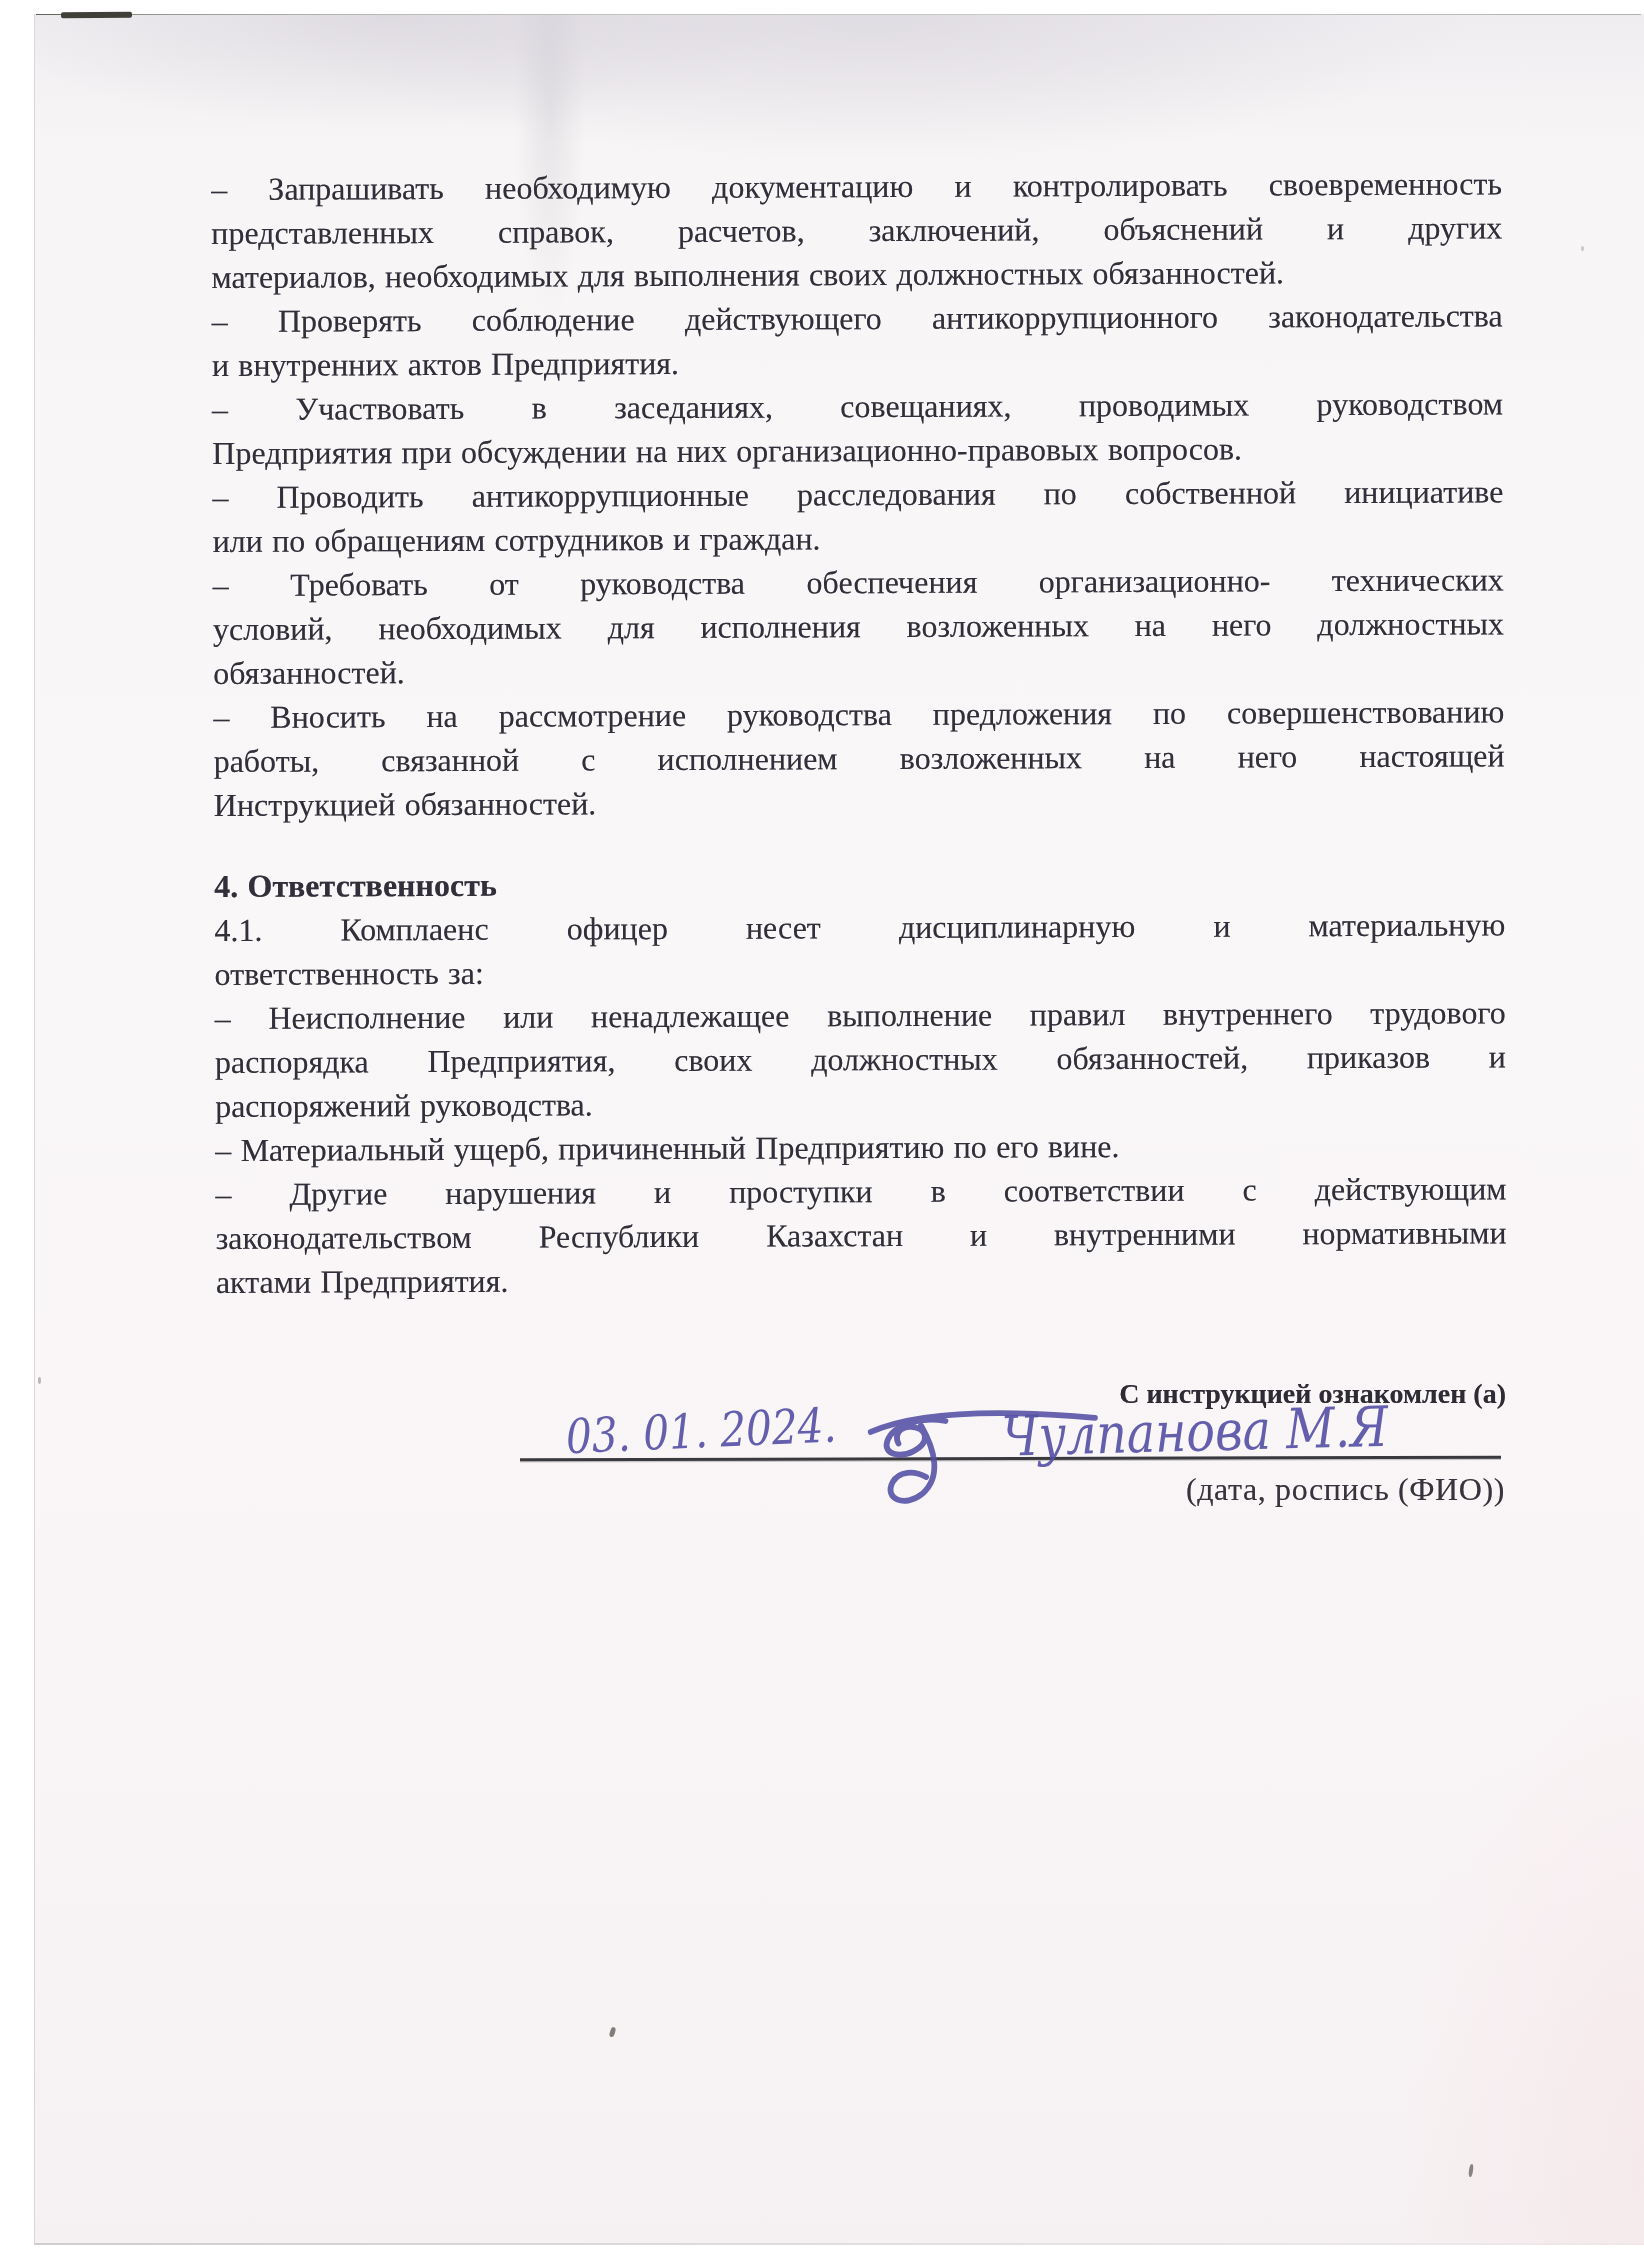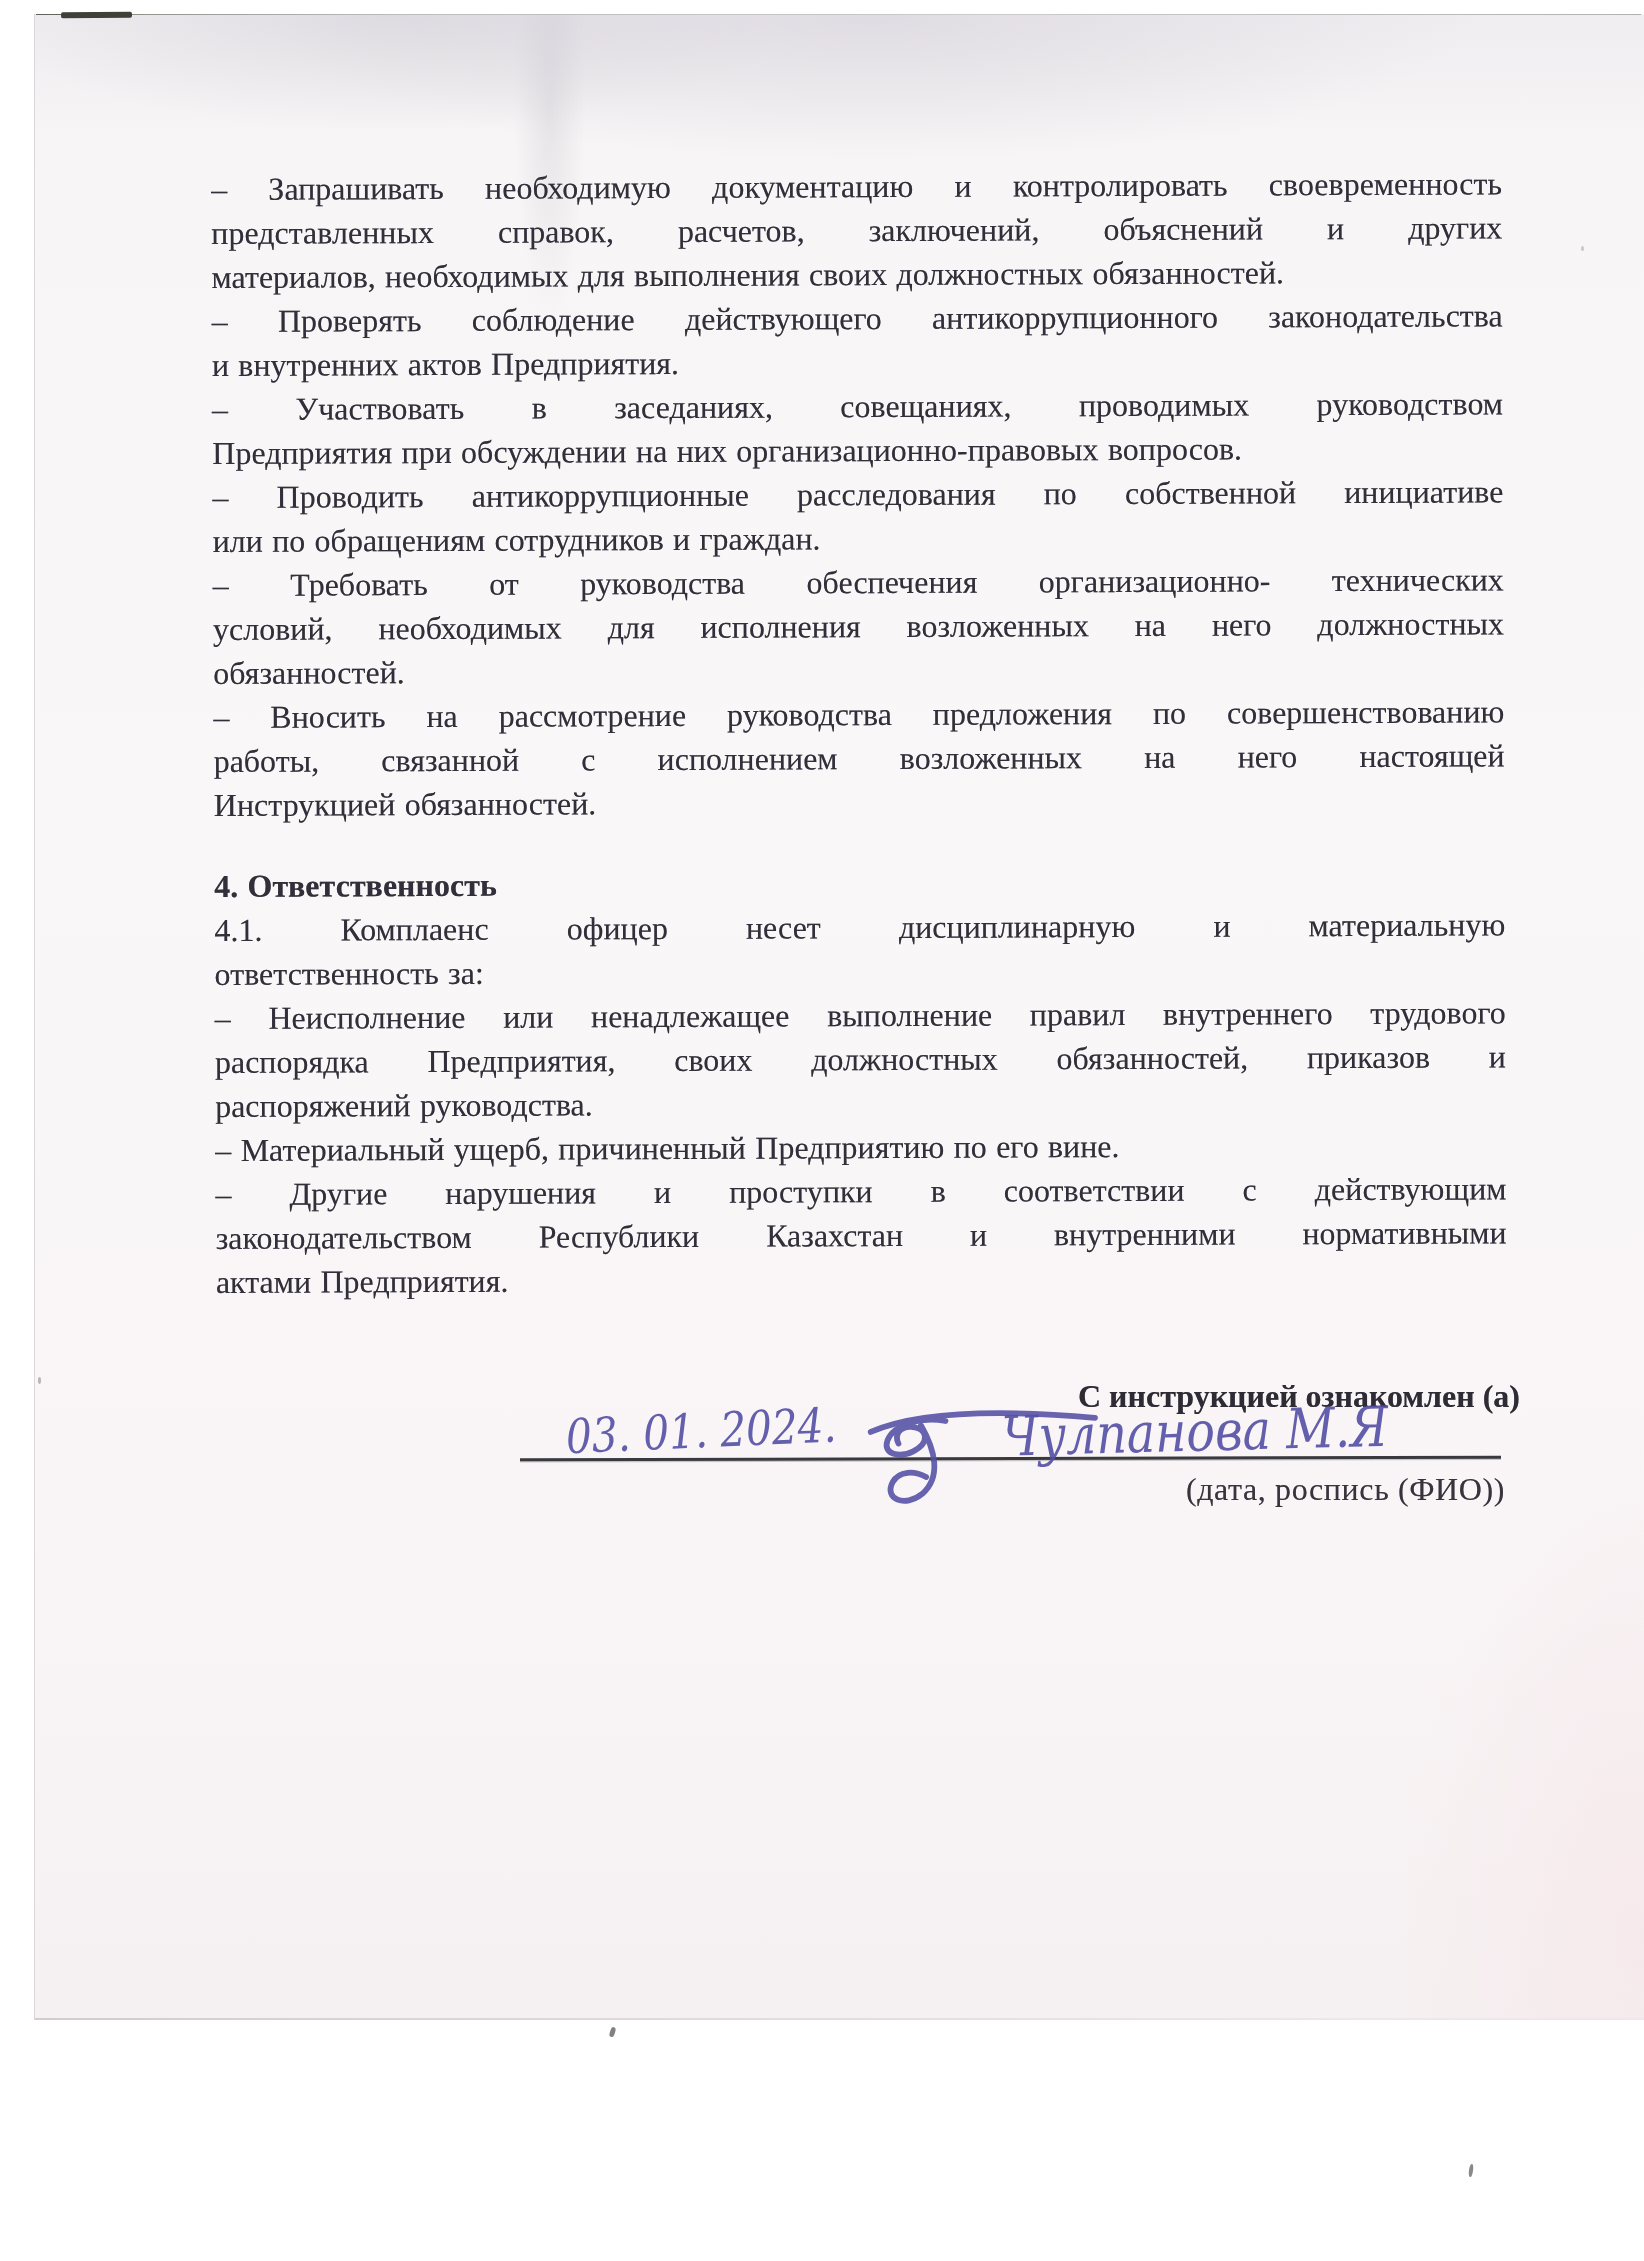--- a/index.html
+++ b/index.html
@@ -1,18 +1,18 @@
 <!DOCTYPE html>
 <html style="font-size:10.3px"><head>
 <meta charset="utf-8">
 <style>
   html,body{margin:0;padding:0;background:#ffffff;}
   body{width:1644px;height:2261px;position:relative;overflow:hidden;
        font-family:"Liberation Serif", serif;}
-  .paper{position:absolute;left:35px;top:13.5px;width:1609px;height:2006px;
+  .paper{position:absolute;left:35px;top:13.5px;width:1609px;height:2231px;
     background:
       radial-gradient(837px 206px at 52% 0%, rgba(206,202,211,0.50), rgba(206,202,211,0) 72%),
       radial-gradient(580px 167px at 22% 0%, rgba(196,192,201,0.38), rgba(196,192,201,0) 70%),
       radial-gradient(45px 271px at 515px 90px, rgba(190,188,197,0.30), rgba(190,188,197,0) 80%),
       radial-gradient(322px 709px at 100% 96%, rgba(246,231,234,0.75), rgba(246,231,234,0) 75%),
       linear-gradient(180deg,#f0edf1 0px,#f8f5f6 129px,#faf7f8 40%,#f9f5f6 78%,#f5f0f1 100%);
   }
   .top-edge-line{position:absolute;left:1.3px;top:0;width:1605px;height:1.9px;
     background:linear-gradient(90deg,#47463f 0%,#87857f 7%,#b7b5b1 22%,#c9c7c4 60%,#a9a7a3 100%);
     opacity:.85;}
@@ -23,21 +23,21 @@
   .bottom-edge-line{position:absolute;left:0;bottom:-0.6px;width:100%;height:1.9px;
     background:linear-gradient(90deg,rgba(205,200,203,.9),rgba(219,214,217,.6) 60%,rgba(228,222,224,.25));}
   .text-block{position:absolute;left:176px;top:153px;width:1291px;
     font-size:32px;line-height:44px;color:#322f3a;word-spacing:1.3px;
     text-shadow:0 0 0.6px rgba(42,38,50,.45);
     transform:rotate(-0.25deg);transform-origin:0 0;}
   .line{text-align:justify;text-align-last:left;white-space:normal;}
   .line.j{text-align-last:justify;}
   .line.heading{font-weight:bold;text-align-last:left;}
   .spacer{width:100%;}
-  .ack{position:absolute;right:124px;top:1364px;font-size:32px;font-weight:bold;
+  .ack{position:absolute;right:138px;top:1364px;font-size:28px;font-weight:bold;
     color:#2e2b34;text-shadow:0 0 0.6px rgba(42,38,50,.5);}
   .sig-underline{position:absolute;left:485px;top:1443px;width:981px;height:2.6px;
     background:#3a393d;transform:rotate(-0.15deg);box-shadow:0 1.3px 0 rgba(58,57,61,.25);}
   .caption{position:absolute;right:139px;top:1457px;font-size:32px;color:#37343e;
     letter-spacing:0.6px;text-shadow:0 0 0.6px rgba(42,38,50,.4);text-align:center;}
   svg.handwriting{position:absolute;left:0;top:0;width:1609px;height:2231px;
     pointer-events:none;}
   .speck{position:absolute;background:#5a5752;border-radius:45%;}
   .s1{left:575px;top:2013px;width:4.5px;height:10.3px;transform:rotate(18deg);opacity:.75;}
   .s2{left:1434px;top:2150px;width:3.9px;height:13px;transform:rotate(8deg);opacity:.7;}

